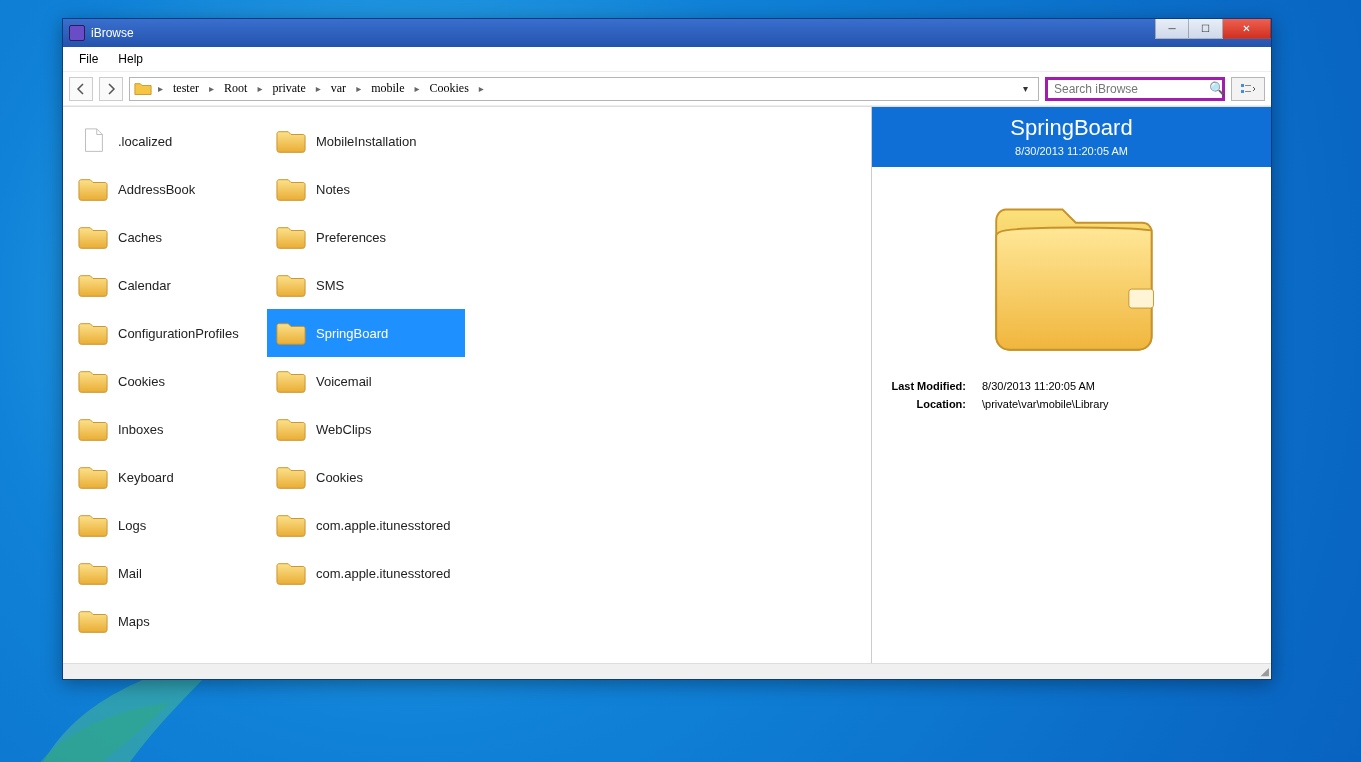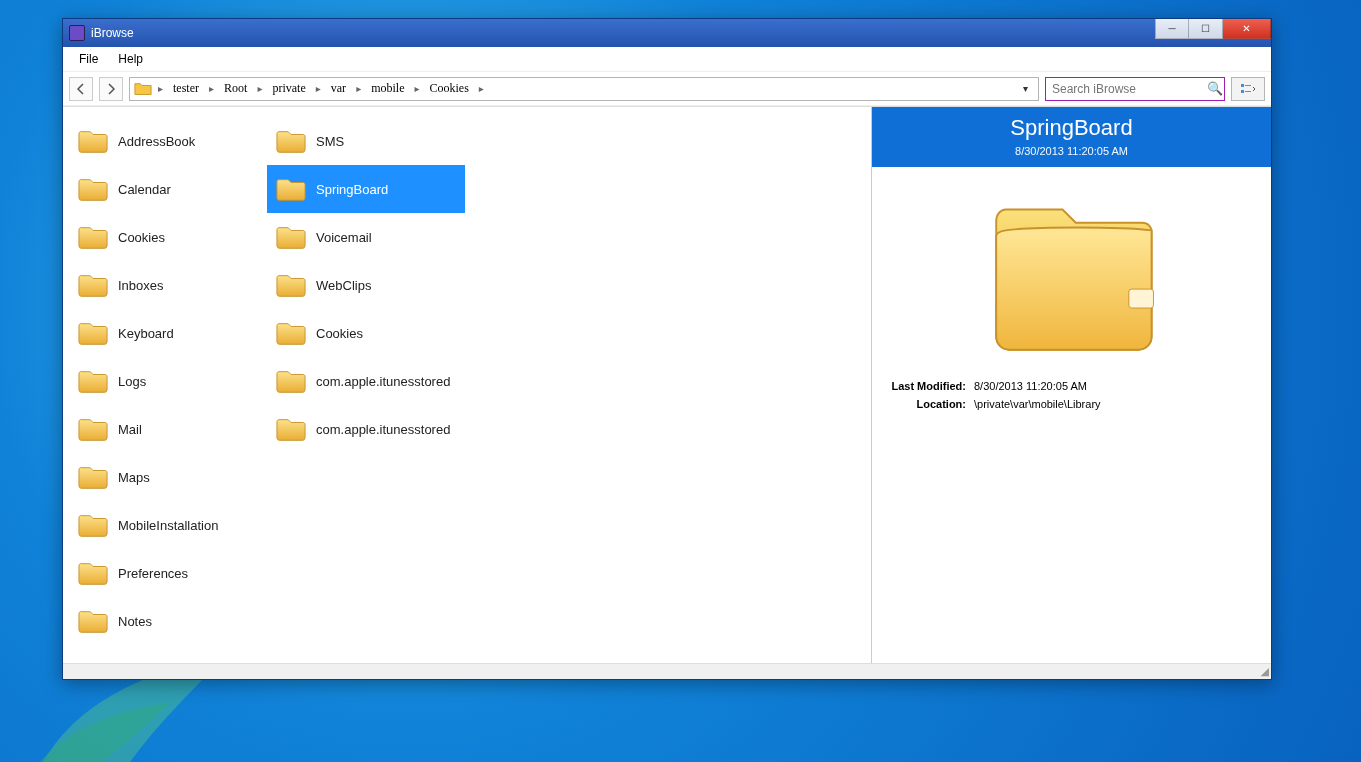--- a/index.html
+++ b/index.html
@@ -51,21 +51,21 @@
   }
   .breadcrumb {
     flex:1; height:24px; border:1px solid #b5b5b5; display:flex; align-items:center;
     padding:0 4px; font-size:12px; gap:4px; overflow:hidden; background:#fff;
   }
   .breadcrumb .bc-folder { width:18px; height:16px; display:inline-block; }
   .breadcrumb .crumb { padding:0 4px; cursor:default; white-space:nowrap;font-family:Liberation Serif, serif; }
   .breadcrumb .sep { color:#666; font-size:10px; padding:0 2px; }
   .breadcrumb .dropdown { margin-left:auto; color:#333; font-size:10px; padding:0 6px; }
   .search {
-    width:180px; height:24px; border:1px solid #a21caf; display:flex; align-items:center;
+    width:180px; height:24px; border:3px solid #a21caf; display:flex; align-items:center;
     padding:0 6px; font-size:12px; color:#888; background:#fff;
   }
   .search input { border:none; outline:none; flex:1; font-size:12px; color:#333; }
   .search .mag { color:#2a6fd6; font-size:13px; }
   .viewbtn {
     width:34px; height:24px; border:1px solid #b5b5b5; background:#f3f3f3;
     display:flex; align-items:center; justify-content:center; font-size:11px; color:#555;
   }
 
   
@@ -87,21 +87,21 @@
     width:400px; border-left:1px solid #ccc; display:flex; flex-direction:column;
   }
   .details-header {
     background:#0f6fd6; color:#fff; text-align:center; padding:8px 6px 10px;
   }
   .details-header .dh-title { font-size:22px; font-weight:400; }
   .details-header .dh-sub { font-size:11px; margin-top:4px; opacity:.95; }
   .details-iconwrap { display:flex; justify-content:center; padding:16px 0 8px; }
   .details-iconwrap svg { width:190px; height:180px; }
   .details-table { font-size:11px; padding:6px 14px; }
-  .details-table .row { display:flex; gap:8px; line-height:18px; }
+  .details-table .row { display:flex; gap:16px; line-height:18px; }
   .details-table .k { width:80px; text-align:right; font-weight:bold; color:#000; }
   .details-table .v { color:#000; }
 
   
   .statusbar { height:16px; background:#f0f0f0; border-top:1px solid #ddd; position:relative; }
   .statusbar .grip { position:absolute; right:2px; bottom:1px; color:#999; font-size:11px; }
 
   
 </style>
 </head>
@@ -177,52 +177,83 @@
           <rect x="5" y="9" width="6" height="1" fill="#888"></rect>
         <path d="M13 5 L15 7 L13 9" stroke="#555" fill="none"></path>
       </svg>
     </div>
   </div>
 
   <div class="content">
     <div class="files" id="files">
         <div class="item">
           <span class="icon"><svg viewBox="0 0 32 28">
+              <path d="M8 2 h12 l6 6 v18 H8 z" fill="#fff" stroke="#bbb"></path>
+              <path d="M20 2 v6 h6" fill="none" stroke="#bbb"></path>
+            </svg></span>
+          <span class="label">.localized</span>
+        </div>
+        <div class="item">
+          <span class="icon"><svg viewBox="0 0 32 28">
               <defs>
                 <linearGradient id="sf" x1="0" y1="0" x2="0" y2="1">
                   <stop offset="0" stop-color="#fce18a"></stop>
                   <stop offset="1" stop-color="#e9ad35"></stop>
                 </linearGradient>
               </defs>
               <path d="M3 5 h10 l3 3 h13 c1 0 2 1 2 2 v14 c0 2 -1 3 -3 3 H4 c-2 0 -3 -1 -3 -3 V7 c0 -1 1 -2 2 -2 z" fill="url(#sf)" stroke="#c7922b"></path>
             </svg></span>
           <span class="label">AddressBook</span>
         </div>
         <div class="item">
           <span class="icon"><svg viewBox="0 0 32 28">
               <defs>
                 <linearGradient id="sf" x1="0" y1="0" x2="0" y2="1">
                   <stop offset="0" stop-color="#fce18a"></stop>
                   <stop offset="1" stop-color="#e9ad35"></stop>
                 </linearGradient>
               </defs>
               <path d="M3 5 h10 l3 3 h13 c1 0 2 1 2 2 v14 c0 2 -1 3 -3 3 H4 c-2 0 -3 -1 -3 -3 V7 c0 -1 1 -2 2 -2 z" fill="url(#sf)" stroke="#c7922b"></path>
             </svg></span>
+          <span class="label">Caches</span>
+        </div>
+        <div class="item">
+          <span class="icon"><svg viewBox="0 0 32 28">
+              <defs>
+                <linearGradient id="sf" x1="0" y1="0" x2="0" y2="1">
+                  <stop offset="0" stop-color="#fce18a"></stop>
+                  <stop offset="1" stop-color="#e9ad35"></stop>
+                </linearGradient>
+              </defs>
+              <path d="M3 5 h10 l3 3 h13 c1 0 2 1 2 2 v14 c0 2 -1 3 -3 3 H4 c-2 0 -3 -1 -3 -3 V7 c0 -1 1 -2 2 -2 z" fill="url(#sf)" stroke="#c7922b"></path>
+            </svg></span>
           <span class="label">Calendar</span>
         </div>
         <div class="item">
           <span class="icon"><svg viewBox="0 0 32 28">
               <defs>
                 <linearGradient id="sf" x1="0" y1="0" x2="0" y2="1">
                   <stop offset="0" stop-color="#fce18a"></stop>
                   <stop offset="1" stop-color="#e9ad35"></stop>
                 </linearGradient>
               </defs>
               <path d="M3 5 h10 l3 3 h13 c1 0 2 1 2 2 v14 c0 2 -1 3 -3 3 H4 c-2 0 -3 -1 -3 -3 V7 c0 -1 1 -2 2 -2 z" fill="url(#sf)" stroke="#c7922b"></path>
             </svg></span>
+          <span class="label">ConfigurationProfiles</span>
+        </div>
+        <div class="item">
+          <span class="icon"><svg viewBox="0 0 32 28">
+              <defs>
+                <linearGradient id="sf" x1="0" y1="0" x2="0" y2="1">
+                  <stop offset="0" stop-color="#fce18a"></stop>
+                  <stop offset="1" stop-color="#e9ad35"></stop>
+                </linearGradient>
+              </defs>
+              <path d="M3 5 h10 l3 3 h13 c1 0 2 1 2 2 v14 c0 2 -1 3 -3 3 H4 c-2 0 -3 -1 -3 -3 V7 c0 -1 1 -2 2 -2 z" fill="url(#sf)" stroke="#c7922b"></path>
+            </svg></span>
           <span class="label">Cookies</span>
         </div>
         <div class="item">
           <span class="icon"><svg viewBox="0 0 32 28">
               <defs>
                 <linearGradient id="sf" x1="0" y1="0" x2="0" y2="1">
                   <stop offset="0" stop-color="#fce18a"></stop>
                   <stop offset="1" stop-color="#e9ad35"></stop>
                 </linearGradient>
               </defs>
@@ -293,33 +324,33 @@
         <div class="item">
           <span class="icon"><svg viewBox="0 0 32 28">
               <defs>
                 <linearGradient id="sf" x1="0" y1="0" x2="0" y2="1">
                   <stop offset="0" stop-color="#fce18a"></stop>
                   <stop offset="1" stop-color="#e9ad35"></stop>
                 </linearGradient>
               </defs>
               <path d="M3 5 h10 l3 3 h13 c1 0 2 1 2 2 v14 c0 2 -1 3 -3 3 H4 c-2 0 -3 -1 -3 -3 V7 c0 -1 1 -2 2 -2 z" fill="url(#sf)" stroke="#c7922b"></path>
             </svg></span>
+          <span class="label">Notes</span>
+        </div>
+        <div class="item">
+          <span class="icon"><svg viewBox="0 0 32 28">
+              <defs>
+                <linearGradient id="sf" x1="0" y1="0" x2="0" y2="1">
+                  <stop offset="0" stop-color="#fce18a"></stop>
+                  <stop offset="1" stop-color="#e9ad35"></stop>
+                </linearGradient>
+              </defs>
+              <path d="M3 5 h10 l3 3 h13 c1 0 2 1 2 2 v14 c0 2 -1 3 -3 3 H4 c-2 0 -3 -1 -3 -3 V7 c0 -1 1 -2 2 -2 z" fill="url(#sf)" stroke="#c7922b"></path>
+            </svg></span>
           <span class="label">Preferences</span>
-        </div>
-        <div class="item">
-          <span class="icon"><svg viewBox="0 0 32 28">
-              <defs>
-                <linearGradient id="sf" x1="0" y1="0" x2="0" y2="1">
-                  <stop offset="0" stop-color="#fce18a"></stop>
-                  <stop offset="1" stop-color="#e9ad35"></stop>
-                </linearGradient>
-              </defs>
-              <path d="M3 5 h10 l3 3 h13 c1 0 2 1 2 2 v14 c0 2 -1 3 -3 3 H4 c-2 0 -3 -1 -3 -3 V7 c0 -1 1 -2 2 -2 z" fill="url(#sf)" stroke="#c7922b"></path>
-            </svg></span>
-          <span class="label">Notes</span>
         </div>
         <div class="item">
           <span class="icon"><svg viewBox="0 0 32 28">
               <defs>
                 <linearGradient id="sf" x1="0" y1="0" x2="0" y2="1">
                   <stop offset="0" stop-color="#fce18a"></stop>
                   <stop offset="1" stop-color="#e9ad35"></stop>
                 </linearGradient>
               </defs>
               <path d="M3 5 h10 l3 3 h13 c1 0 2 1 2 2 v14 c0 2 -1 3 -3 3 H4 c-2 0 -3 -1 -3 -3 V7 c0 -1 1 -2 2 -2 z" fill="url(#sf)" stroke="#c7922b"></path>

